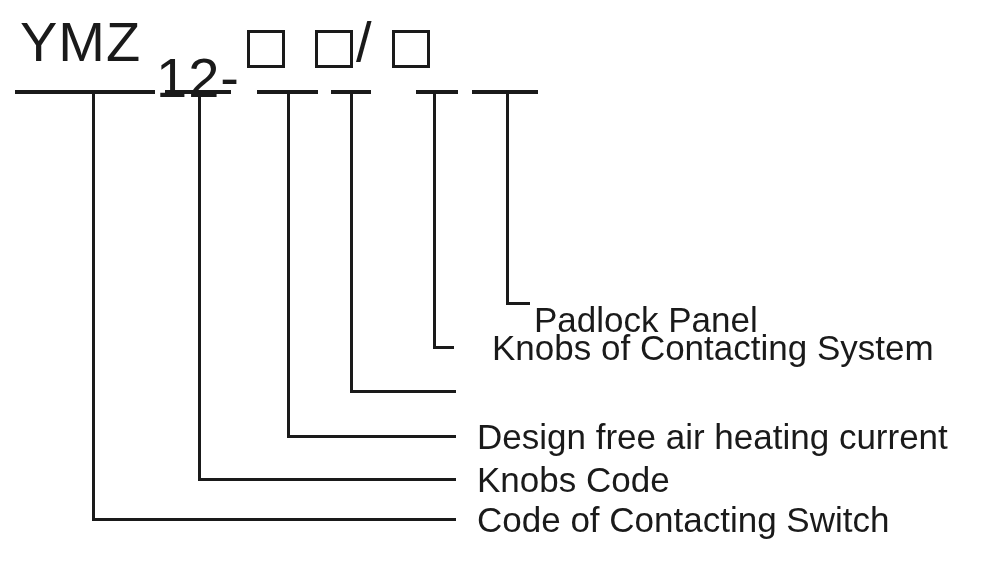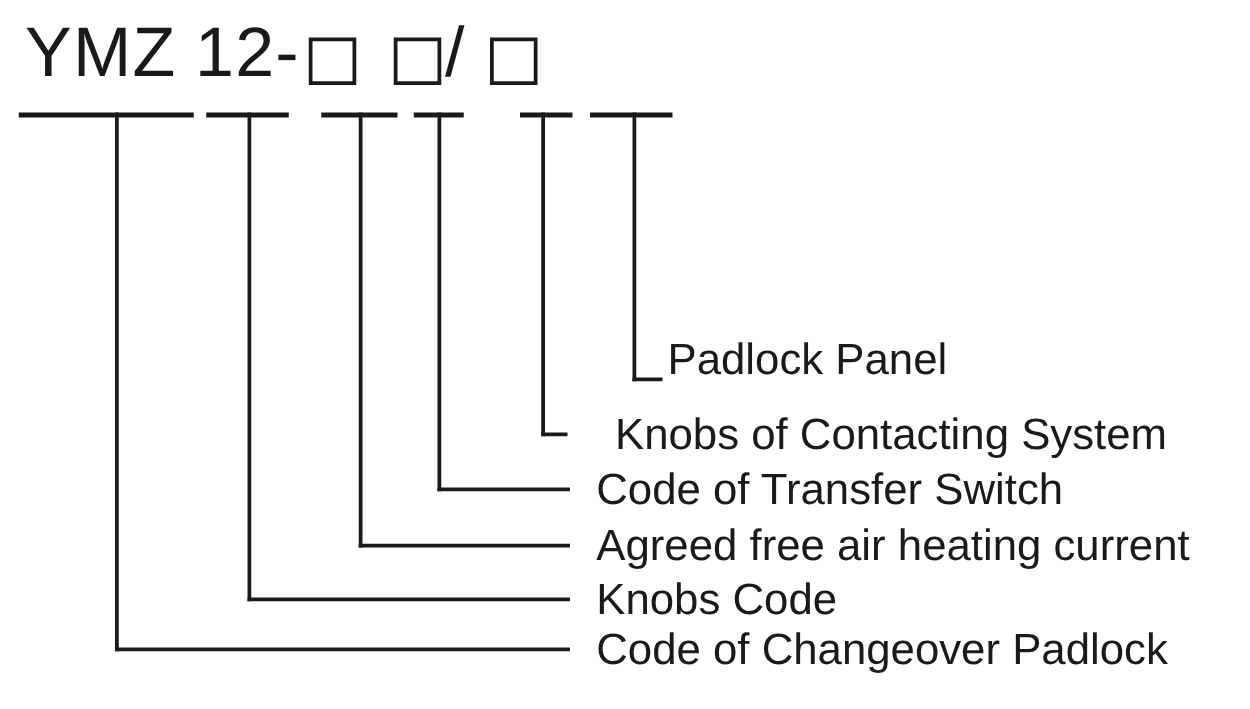--- a/index.html
+++ b/index.html
@@ -31,21 +31,21 @@
   .ph-box {
     position: absolute;
     top: 30px;
     width: 38px;
     height: 38px;
     box-sizing: border-box;
     border: 3px solid #1a1a1a;
     background: #ffffff;
   }
   #seg-ymz   { left: 20px; }
-  #seg-12    { left: 156px; }
+  #seg-12    { left: 156px; margin-top: 36px; }
   #box-1     { left: 247px; }
   #box-2     { left: 315px; }
   #seg-slash { left: 356px; }
   #box-3     { left: 392px; }
   #seg-gs    { left: 432px; }
 
   
   .underline {
     position: absolute;
     top: 90px;
@@ -87,21 +87,21 @@
   
   .callout-label {
     position: absolute;
     height: 40px;
     line-height: 40px;
     font-size: 35px;
     font-weight: 400;
     white-space: nowrap;
     color: #1a1a1a;
   }
-  #lbl-padlock    { left: 534px; top: 268px; text-align: right; }
+  #lbl-padlock    { left: 534px; top: 300px; text-align: right; }
   #lbl-knobs      { left: 492px; top: 328px; }
   #lbl-transfer   { left: 477px; top: 372px; }
   #lbl-agreed     { left: 477px; top: 417px; }
   #lbl-design     { left: 477px; top: 460px; }
   #lbl-changeover { left: 477px; top: 500px; }
 </style>
 </head>
 <body>
 
 <div id="stage">
@@ -129,18 +129,17 @@
 
   <div class="hline" id="hl-1"></div>
   <div class="hline" id="hl-2"></div>
   <div class="hline" id="hl-3"></div>
   <div class="hline" id="hl-4"></div>
   <div class="hline" id="hl-5"></div>
   <div class="hline" id="hl-6"></div>
 
   <div class="callout-label" id="lbl-padlock">Padlock Panel</div>
   <div class="callout-label" id="lbl-knobs">Knobs of Contacting System</div>
-  <div class="callout-label" id="lbl-transfer">Code of Transfer Switch</div>
-  <div class="callout-label" id="lbl-agreed">Agreed free air heating current</div>
+  <div class="callout-label" id="lbl-agreed">Design free air heating current</div>
   <div class="callout-label" id="lbl-design">Knobs Code</div>
-  <div class="callout-label" id="lbl-changeover">Code of Changeover Padlock</div>
+  <div class="callout-label" id="lbl-changeover">Code of Contacting Switch</div>
 
 </div>
 
 </body></html>

